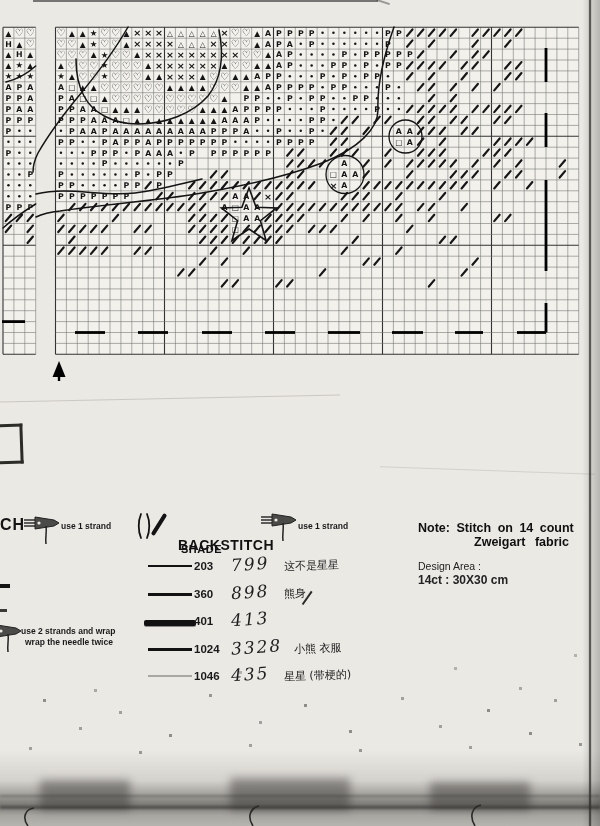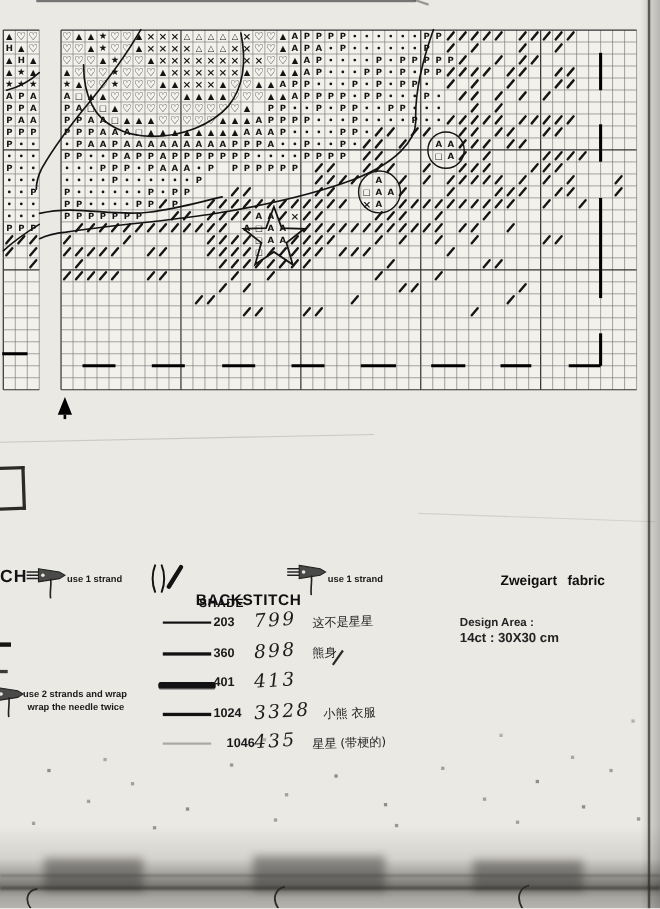--- a/index.html
+++ b/index.html
@@ -28,22 +28,22 @@
   .line-thin{height:2.2px;}
   .line-med{height:3.2px;}
   .line-thick{height:5.5px;border-radius:2px;box-shadow:0 1px 0 rgba(0,0,0,.4);}
   .line-light{height:2px;background:#a9a7a1;}
   .shade-code{position:absolute;font-size:11.5px;font-weight:bold;color:#191919;}
   .shade-hand{position:absolute;font-family:"DejaVu Serif",serif;font-style:italic;font-size:17px;color:#1d1d1d;letter-spacing:2px;transform:rotate(-4deg);white-space:nowrap;}
   .shade-note{position:absolute;font-family:"DejaVu Sans",sans-serif;font-size:11px;color:#222;transform:rotate(-2deg);white-space:nowrap;}
   .pen-stroke{position:absolute;left:299px;top:597px;width:16px;height:1.6px;background:#2a2a2a;transform:rotate(-55deg);}
   .note-block{position:absolute;left:418px;top:521px;width:170px;color:#101010;}
   .note-l1{font-size:12.5px;font-weight:bold;word-spacing:3px;}
-  .note-l2{font-size:12.5px;font-weight:bold;margin-left:37px;word-spacing:6px;}
-  .da-label{position:absolute;left:418px;top:560px;font-size:10.5px;font-weight:bold;color:#232323;}
+  .note-l2{font-size:12.5px;font-weight:bold;margin-left:37px;word-spacing:6px;text-align:center;}
+  .da-label{position:absolute;left:418px;top:560px;font-size:10.5px;font-weight:normal;color:#232323;}
   .da-value{position:absolute;left:418px;top:573px;font-size:12px;font-weight:bold;color:#232323;}
   
   .bottom-smudge{position:absolute;left:0;top:750px;width:600px;height:76px;
     background:linear-gradient(180deg,rgba(110,108,102,0) 0%,rgba(110,108,102,.18) 40%,rgba(86,84,79,.55) 62%,rgba(60,58,54,.65) 73%,rgba(100,98,93,.5) 86%,rgba(120,118,113,.45) 100%);}
   .smudge-patch{position:absolute;background:rgba(55,54,50,.45);filter:blur(4px);}
   .smudge-line{position:absolute;left:0;top:806px;width:600px;height:3px;background:rgba(32,32,30,.5);filter:blur(1px);}
   .smudge-line2{position:absolute;left:0;top:795px;width:600px;height:2px;background:rgba(50,50,47,.35);filter:blur(1px);}
   .speckles{position:absolute;left:0;top:0;width:1px;height:1px;background:transparent;
     box-shadow:44px 700px 0 1px rgba(50,50,48,.5),120px 712px 0 1px rgba(50,50,48,.4),210px 695px 0 1px rgba(50,50,48,.45),
     305px 705px 0 1px rgba(50,50,48,.5),402px 698px 0 1px rgba(50,50,48,.4),488px 710px 0 1px rgba(50,50,48,.5),
@@ -986,27 +986,28 @@
       <div class="shade-hand" style="left: 231px; top: 581.5px;">898</div>
       <div class="shade-note" style="left: 284px; top: 585.5px;">熊身</div>
       <div class="shade-row-line line-thick" style="left: 144px; width: 52px; top: 620px;"></div>
       <div class="shade-code" style="left: 194px; top: 615px;">401</div>
       <div class="shade-hand" style="left: 231px; top: 609px;">413</div>
       <div class="shade-row-line line-med" style="left: 148px; width: 44px; top: 647.5px;"></div>
       <div class="shade-code" style="left: 194px; top: 642.5px;">1024</div>
       <div class="shade-hand" style="left: 231px; top: 636.5px;">3328</div>
       <div class="shade-note" style="left: 294px; top: 640.5px;">小熊 衣服</div>
       <div class="shade-row-line line-light" style="left: 148px; width: 44px; top: 675px;"></div>
-      <div class="shade-code" style="left: 194px; top: 670px; margin-left: 12px;">1046</div>
+      <div class="shade-code" style="left: 194px; top: 670px;">1046</div>
       <div class="shade-hand" style="left: 231px; top: 664px;">435</div>
       <div class="shade-note" style="left: 284px; top: 668px;">星星 (带梗的)</div>
     </div>
   <div class="pen-stroke"></div>
 
   <div class="note-block">
+    <div class="note-l1"><span>Note:</span> <span>Stitch on 14 count</span></div>
     <div class="note-l2">Zweigart  fabric</div>
   </div>
   <div class="da-label">Design Area :</div>
   <div class="da-value">14ct : 30X30  cm</div>
 
   <div class="crease1"></div>
   <div class="crease2"></div>
   <div class="speckles"></div>
   <div class="bottom-smudge"></div>
   <div class="smudge-patch" style="left:40px;top:780px;width:90px;height:30px;"></div>

